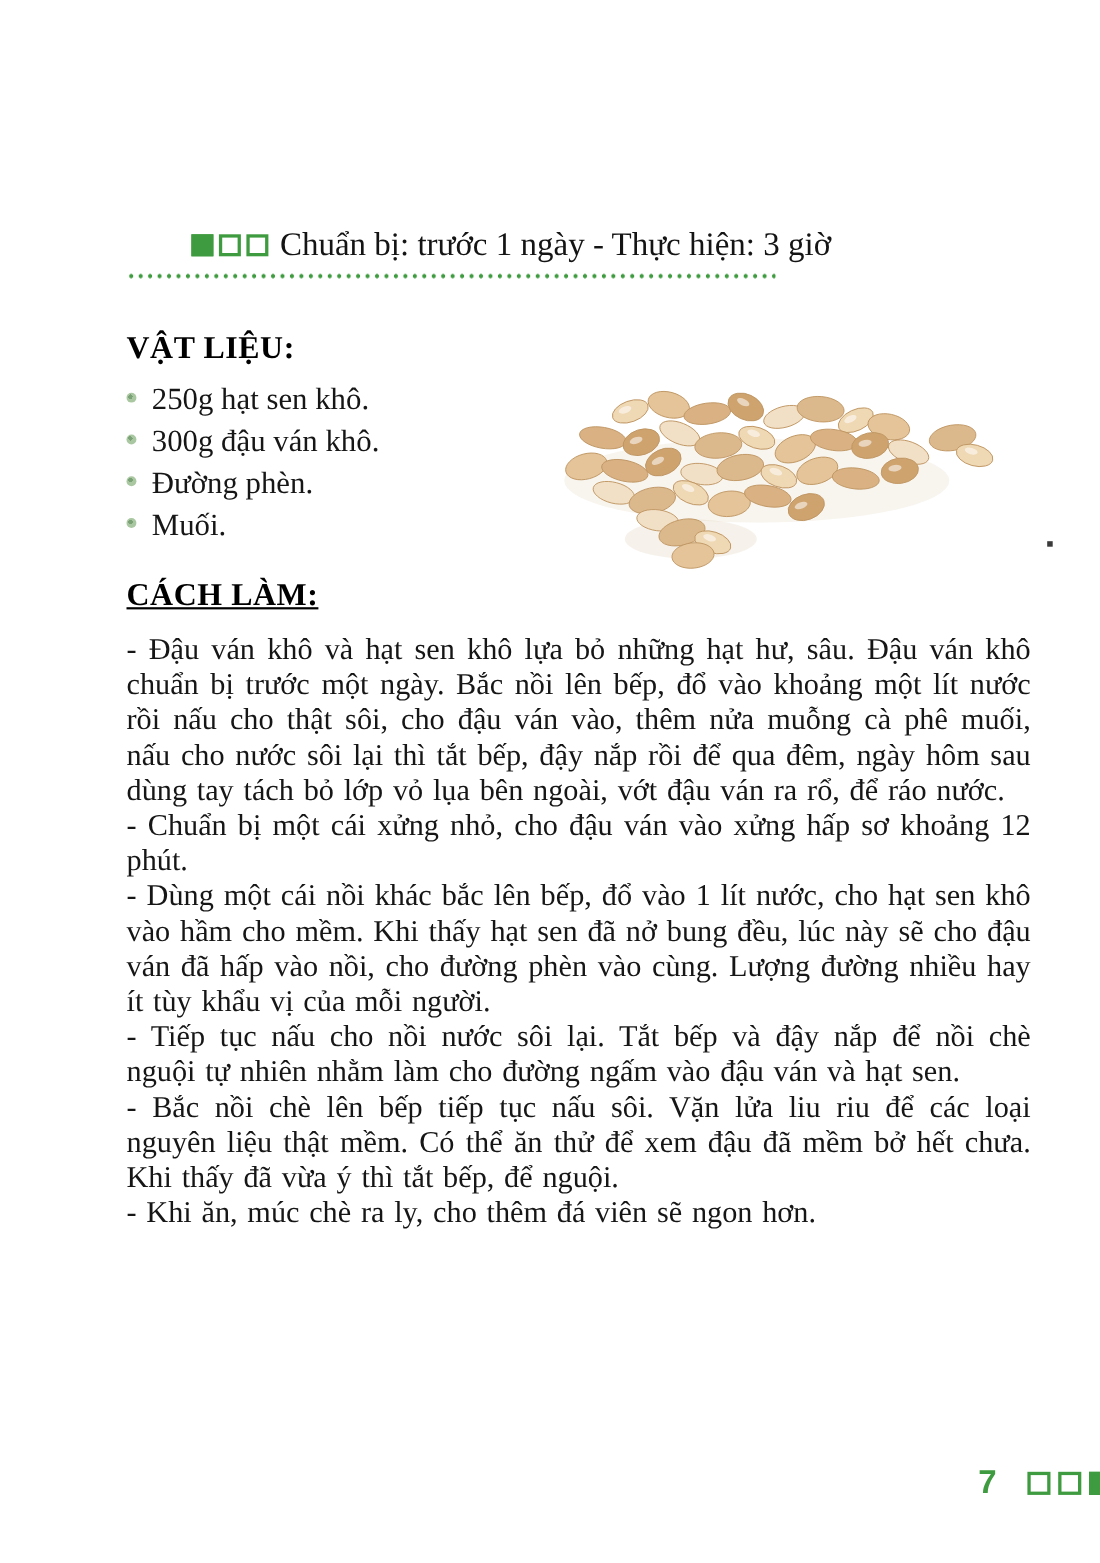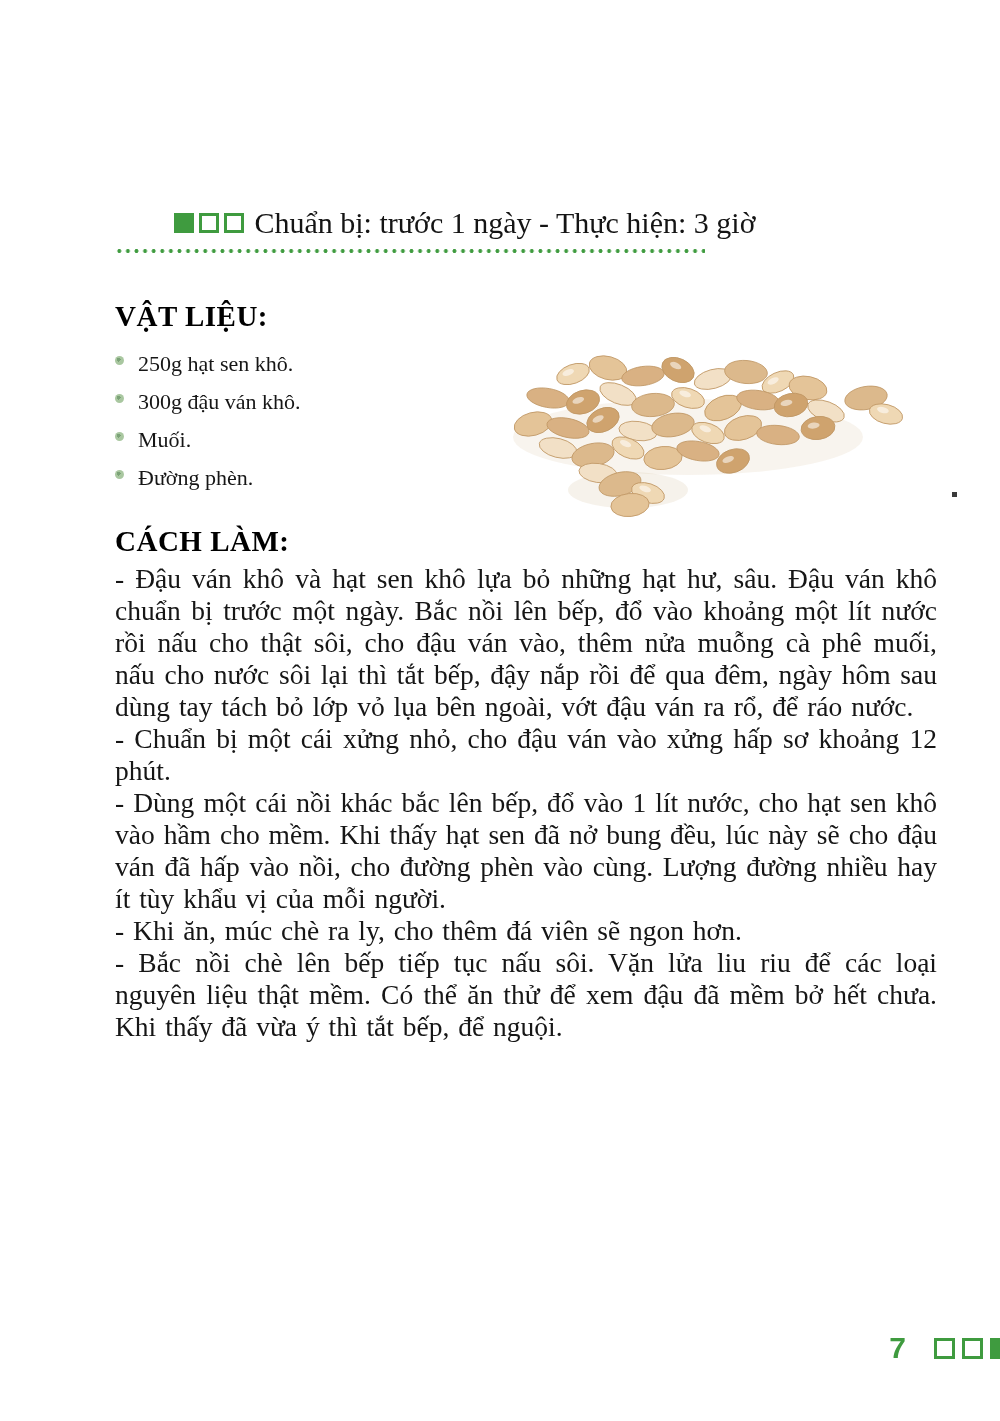--- a/index.html
+++ b/index.html
@@ -33,34 +33,34 @@
 
   
   .sec-title{
     font-weight:bold;color:#000000;font-size:29px;letter-spacing:0.5px;
     font-family:"Liberation Serif","DejaVu Serif",serif;
   }
   .ingredients{position:absolute;left:115px;top:300px;width:420px;}
   .ingredients ul{list-style:none;margin:12px 0 0 0;padding:0;}
   .ingredients li{
     display:flex;align-items:baseline;gap:14px;
-    font-size:22px;line-height:38px;color:#161616;
+    font-size:28px;line-height:38px;color:#161616;
   }
   .bullet{
     width:9px;height:9px;border-radius:50%;
     background:radial-gradient(circle at 40% 40%, #7ba277 0 2px, #a9c7a0 2px 100%);
     flex:0 0 9px;position:relative;top:-6px;
   }
 
   
   .beans{position:absolute;left:478px;top:332px;width:432px;height:186px;}
 
   
   .method{position:absolute;left:115px;top:525px;width:822px;}
-  .method .sec-title{margin-bottom:5px;}
+  .method .sec-title{margin-bottom:16px;text-decoration:underline;}
   .steps p{
     margin:0;font-size:27.5px;line-height:32px;
     text-align:justify;word-spacing:2px;color:#161616;
   }
 
   
   .footer{
     position:absolute;right:0;top:1331px;height:34px;
     display:flex;align-items:center;gap:28px;padding-right:0;
   }
@@ -94,25 +94,25 @@
       <li>
           <span class="bullet"></span>
           <span>250g hạt sen khô.</span>
         </li>
       <li>
           <span class="bullet"></span>
           <span>300g đậu ván khô.</span>
         </li>
       <li>
           <span class="bullet"></span>
-          <span>Muối.</span>
+          <span>Đường phèn.</span>
         </li>
       <li>
           <span class="bullet"></span>
-          <span>Đường phèn.</span>
+          <span>Muối.</span>
         </li>
     </ul>
   </div>
 
   <svg class="beans" id="beans-svg" viewBox="0 0 432 186" aria-hidden="true">
     <ellipse cx="210" cy="105" rx="175" ry="38" fill="#d8c2a2" opacity="0.18"></ellipse>
     <ellipse cx="150" cy="158" rx="60" ry="18" fill="#d8c2a2" opacity="0.22"></ellipse>
   <ellipse cx="95" cy="42" rx="17" ry="9.5" fill="#efd8b4" stroke="#bf9663" stroke-width="0.8" transform="rotate(-20 95 42)"></ellipse>
       <ellipse cx="91" cy="39" rx="6" ry="3" fill="#ffffff" opacity="0.55" transform="rotate(-20 95 42)"></ellipse>
       <ellipse cx="130" cy="36" rx="19.2" ry="11.5" fill="#e4c498" stroke="#bf9663" stroke-width="0.8" transform="rotate(15 130 36)"></ellipse>
@@ -165,22 +165,23 @@
       <ellipse cx="166" cy="158" rx="6" ry="3" fill="#ffffff" opacity="0.55" transform="rotate(18 170 161)"></ellipse>
       <ellipse cx="152" cy="173" rx="19.2" ry="11.5" fill="#e4c498" stroke="#bf9663" stroke-width="0.8" transform="rotate(-6 152 173)"></ellipse>
     </svg>
 
   <div class="method">
     <div class="sec-title">CÁCH LÀM:</div>
     <div class="steps">
       <p>- Đậu ván khô và hạt sen khô lựa bỏ những hạt hư, sâu. Đậu ván khô chuẩn bị trước một ngày. Bắc nồi lên bếp, đổ vào khoảng một lít nước rồi nấu cho thật sôi, cho đậu ván vào, thêm nửa muỗng cà phê muối, nấu cho nước sôi lại thì tắt bếp, đậy nắp rồi để qua đêm, ngày hôm sau dùng tay tách bỏ lớp vỏ lụa bên ngoài, vớt đậu ván ra rổ, để ráo nước.</p>
       <p>- Chuẩn bị một cái xửng nhỏ, cho đậu ván vào xửng hấp sơ khoảng 12 phút.</p>
       <p>- Dùng một cái nồi khác bắc lên bếp, đổ vào 1 lít nước, cho hạt sen khô vào hầm cho mềm. Khi thấy hạt sen đã nở bung đều, lúc này sẽ cho đậu ván đã hấp vào nồi, cho đường phèn vào cùng. Lượng đường nhiều hay ít tùy khẩu vị của mỗi người.</p>
+      <p>- Tiếp tục nấu cho nồi nước sôi lại. Tắt bếp và đậy nắp để nồi chè nguội tự nhiên nhằm làm cho đường ngấm vào đậu ván và hạt sen.</p>
+      <p>- Bắc nồi chè lên bếp tiếp tục nấu sôi. Vặn lửa liu riu để các loại nguyên liệu thật mềm. Có thể ăn thử để xem đậu đã mềm bở hết chưa. Khi thấy đã vừa ý thì tắt bếp, để nguội.</p>
       <p>- Khi ăn, múc chè ra ly, cho thêm đá viên sẽ ngon hơn.</p>
-      <p>- Bắc nồi chè lên bếp tiếp tục nấu sôi. Vặn lửa liu riu để các loại nguyên liệu thật mềm. Có thể ăn thử để xem đậu đã mềm bở hết chưa. Khi thấy đã vừa ý thì tắt bếp, để nguội.</p>
     </div>
   </div>
 
   <div class="footer">
     <span class="page-num">7</span>
     <span class="squares">
         <span class="sq outline"></span>
         <span class="sq outline"></span>
         <span class="sq filled"></span>
       </span>

